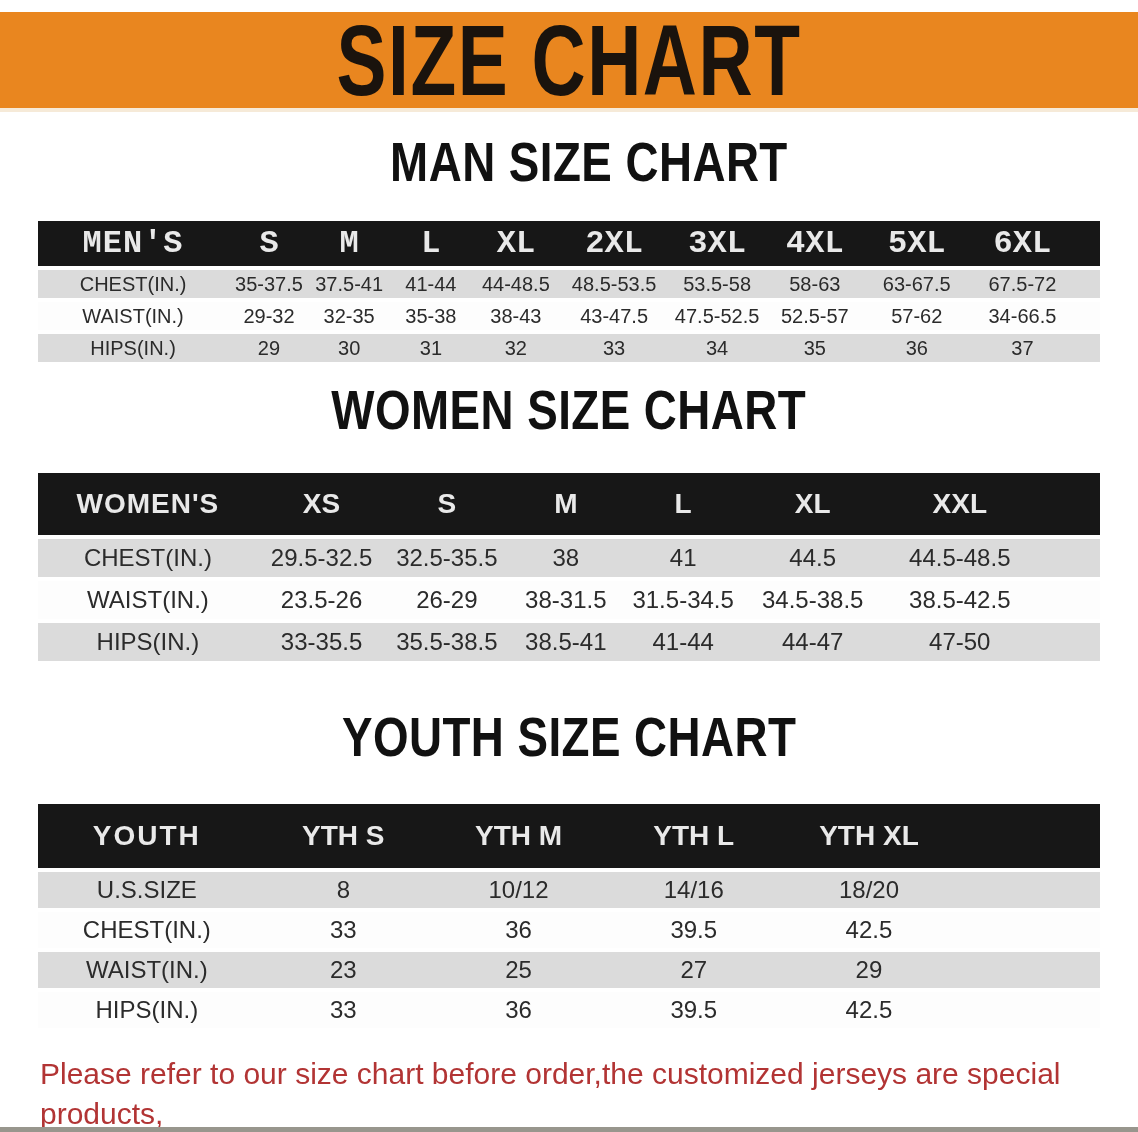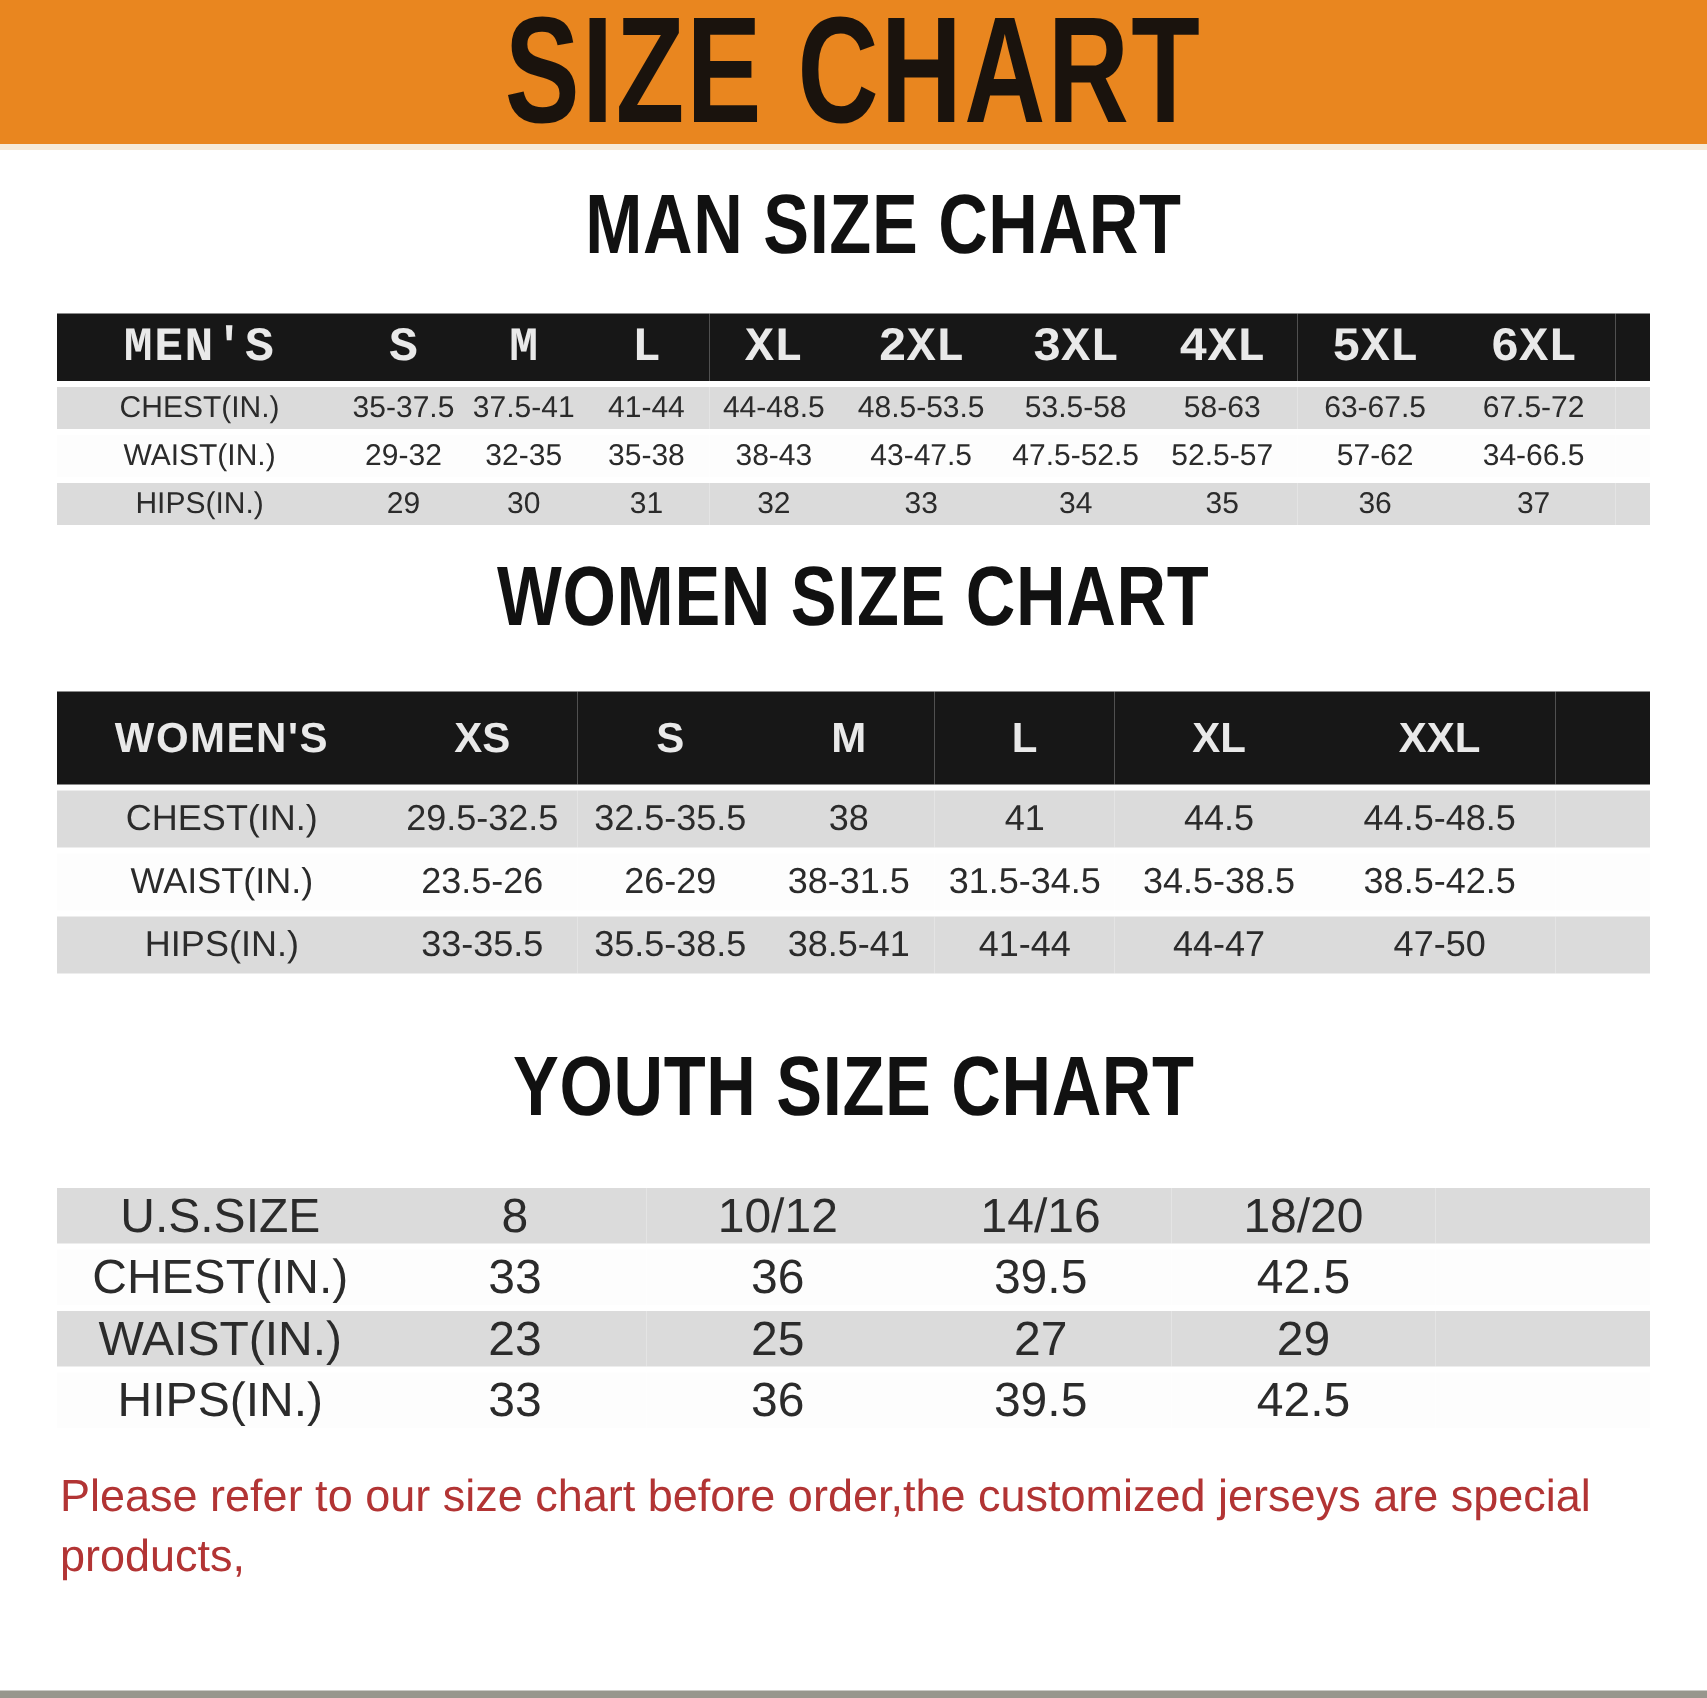--- a/index.html
+++ b/index.html
@@ -3,21 +3,21 @@
 <meta charset="utf-8">
 <style>
   html,body{margin:0;padding:0;}
   body{
     width:1138px;height:1132px;position:relative;overflow:hidden;
     background:#ffffff;font-family:"Liberation Sans", sans-serif;
   }
   
   .banner{
     height:96px;background:#E9861F;border-bottom:4px solid #f6ead8;
-    display:flex;align-items:flex-start;justify-content:center;
+    display:flex;align-items:flex-start;justify-content:center;margin-top:12px;
   }
   .banner-title{
     display:inline-block;font-size:96px;font-weight:800;color:#1a130d;
     transform:scale(0.78,1.05);letter-spacing:2px;white-space:nowrap;line-height:1;
   }
   
   .heading{text-align:center;line-height:56px;}
   .heading span{
     display:inline-block;font-size:52px;font-weight:800;color:#111111;
     transform:scale(0.88,1.08);letter-spacing:0.5px;white-space:nowrap;
@@ -51,21 +51,21 @@
   .women-t tr.band td{font-size:28px;}
   .women-t td.corner{font-size:31px;}
   .women-t tr.data{height:38px;}
   .women-t tr.data td{font-size:24px;}
   
   .youth-t{margin-top:22px;border-spacing:0 5px;}
   .youth-t tr.band{height:64px;}
   .youth-t tr.band td{font-size:28px;}
   .youth-t td.corner{font-size:31px;letter-spacing:2px;}
   .youth-t tr.data{height:36px;}
-  .youth-t tr.data td{font-size:32px;}
+  .youth-t tr.data td{font-size:24px;}
   
   .note{
     margin:22px 0 0 40px;padding-right:26px;
     font-size:30px;line-height:40px;color:#B23434;font-weight:500;
   }
   .bottom-strip{
     position:absolute;left:0;bottom:0;width:100%;height:5px;background:#98968d;
   }
 </style>
 </head>
@@ -215,20 +215,28 @@
 <table class="sz youth-t">
   <colgroup>
     <col style="width:20.5%">
       <col style="width:16.5%">
       <col style="width:16.5%">
     <col style="width:16.5%">
       <col style="width:16.5%">
       <col style="width:13.5%">
   </colgroup>
   <tbody>
+      <tr class="band">
+    <td class="corner">YOUTH</td>
+    <td>YTH S</td>
+    <td>YTH M</td>
+    <td>YTH L</td>
+    <td>YTH XL</td>
+    <td></td>
+  </tr>
   <tr class="data row-a">
     <td>U.S.SIZE</td>
     <td>8</td>
     <td>10/12</td>
     <td>14/16</td>
     <td>18/20</td>
     <td></td>
   </tr>
   <tr class="data row-b">
     <td>CHEST(IN.)</td>

